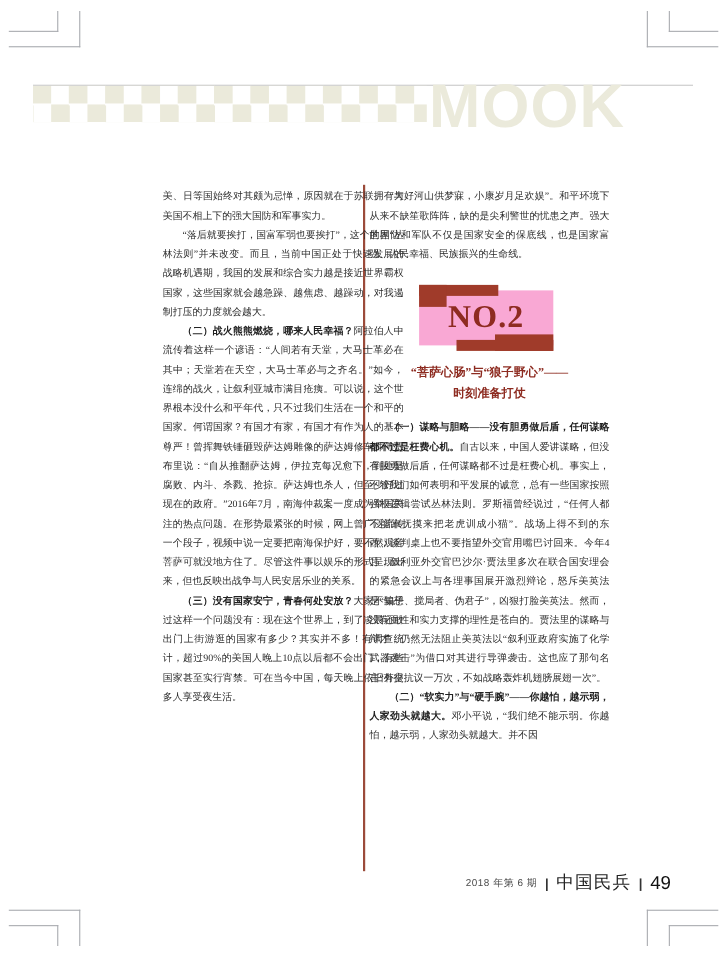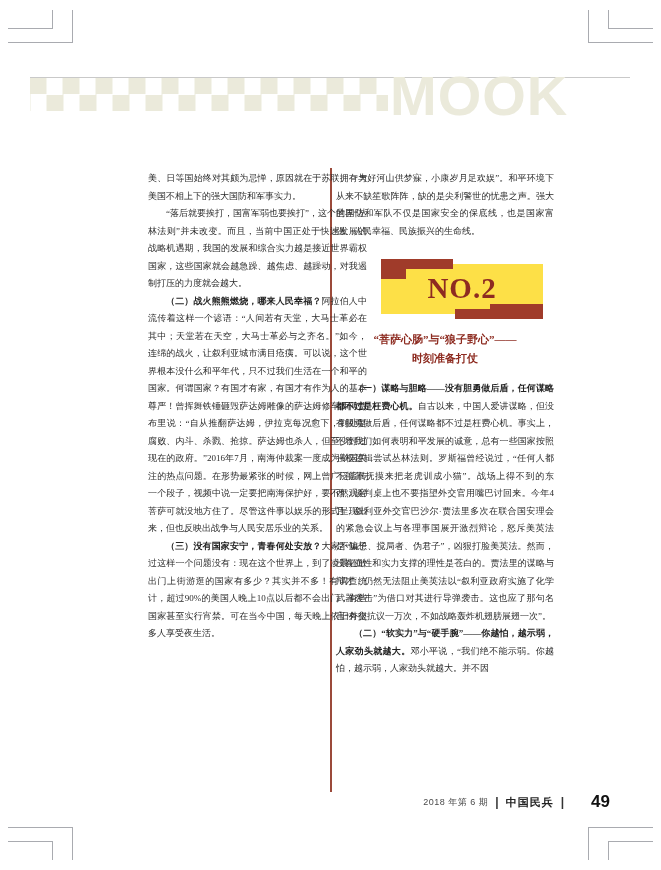--- a/index.html
+++ b/index.html
@@ -36,21 +36,21 @@
   }
   
   .col{position:absolute;top:170px;width:219px;font-size:9px;line-height:17.5px;text-align:justify;}
   .col.left{left:108px;margin-left:40px;}
   .col.right{left:336px;width:218px;}
   .col p{margin:0;text-indent:2em;}
   .col p.no-indent{text-indent:0;}
   .col b{font-weight:bold;color:#222;}
   .divider{position:absolute;left:330px;top:168px;width:1.5px;height:624px;background:#9b4a3a;}
   
-  .badge{position:relative;width:162px;height:50px;margin:24px 16px 0 45px;background:#fde047;}
+  .badge{position:relative;width:122px;height:50px;margin:24px 16px 0 45px;background:#f9a8d4;}
   .badge .label{
     position:absolute;inset:0;display:flex;align-items:center;justify-content:center;
     font-family:"Liberation Serif","DejaVu Serif",serif;font-weight:bold;
     font-size:29px;letter-spacing:1px;color:#8e2b21;
   }
   .badge .decor{position:absolute;background:#a03b2a;}
   .badge .d-tl-bar{top:-5px;left:0;width:72px;height:10px;}
   .badge .d-tl-block{top:-5px;left:0;width:25px;height:20px;}
   .badge .d-br-bar{bottom:-5px;right:0;width:88px;height:10px;}
   .badge .d-br-block{bottom:-5px;right:0;width:53px;height:15px;}
@@ -60,22 +60,22 @@
     font-size:11px;line-height:19px;color:#8d2b20;text-indent:0;
   }
   .section-heading div{text-indent:0;}
   
   .footer{
     position:absolute;top:792px;right:51px;display:flex;align-items:center;gap:7px;
     font-family:"Liberation Sans","DejaVu Sans",sans-serif;
   }
   .footer .issue{font-size:9px;color:#4a4a4a;letter-spacing:0.5px;}
   .footer .sep{font-size:12px;font-weight:bold;color:#333;}
-  .footer .magazine{font-size:11px;font-weight:bold;color:#222;letter-spacing:1px;}
-  .footer .pageno{font-size:17px;font-weight:bold;color:#111;margin-left:20px;}
+  .footer .magazine{font-size:16px;font-weight:normal;color:#222;letter-spacing:1px;}
+  .footer .pageno{font-size:17px;font-weight:normal;color:#111;}
 </style>
 </head>
 <body>
 
 <div class="crop tl">
     <div class="l1"></div>
     <div class="l2"></div>
   </div>
 <div class="crop tr">
     <div class="l1"></div>

